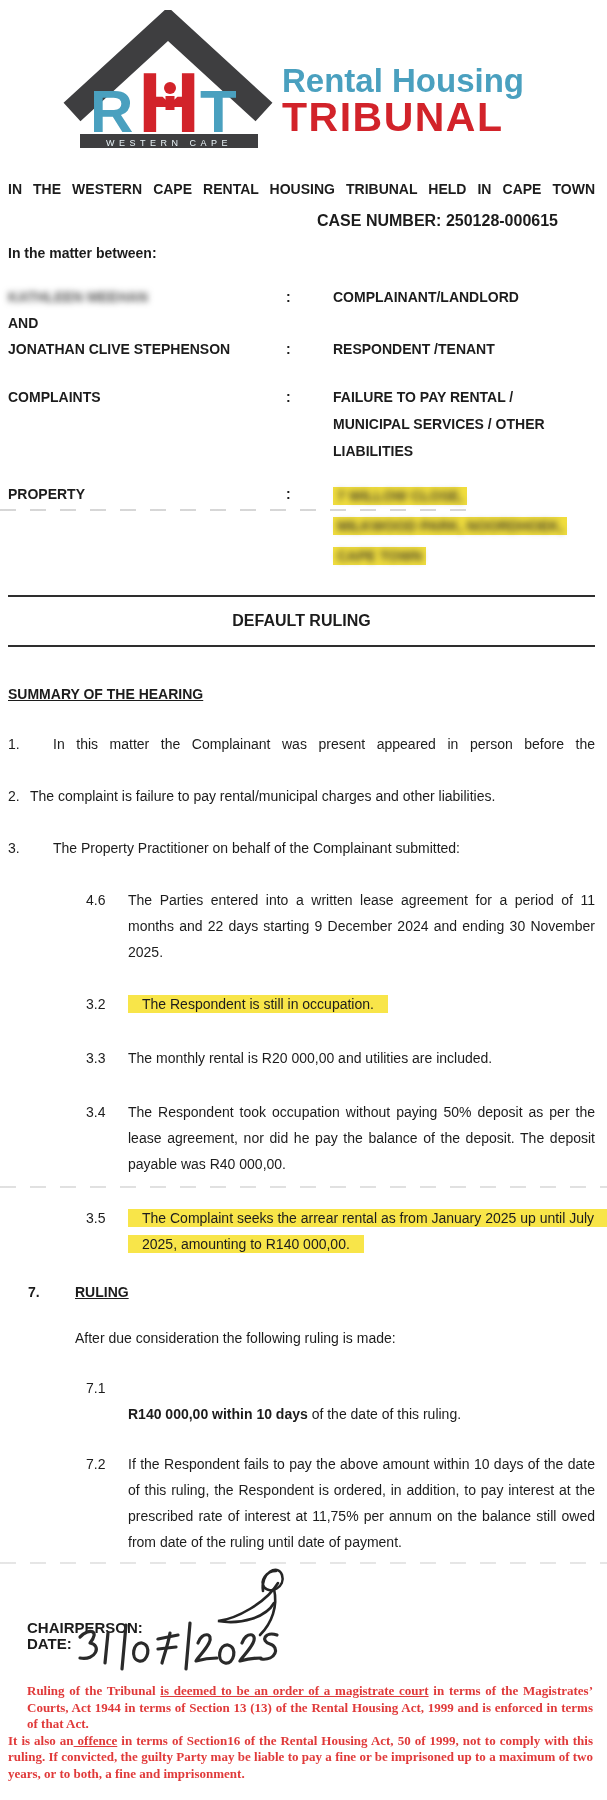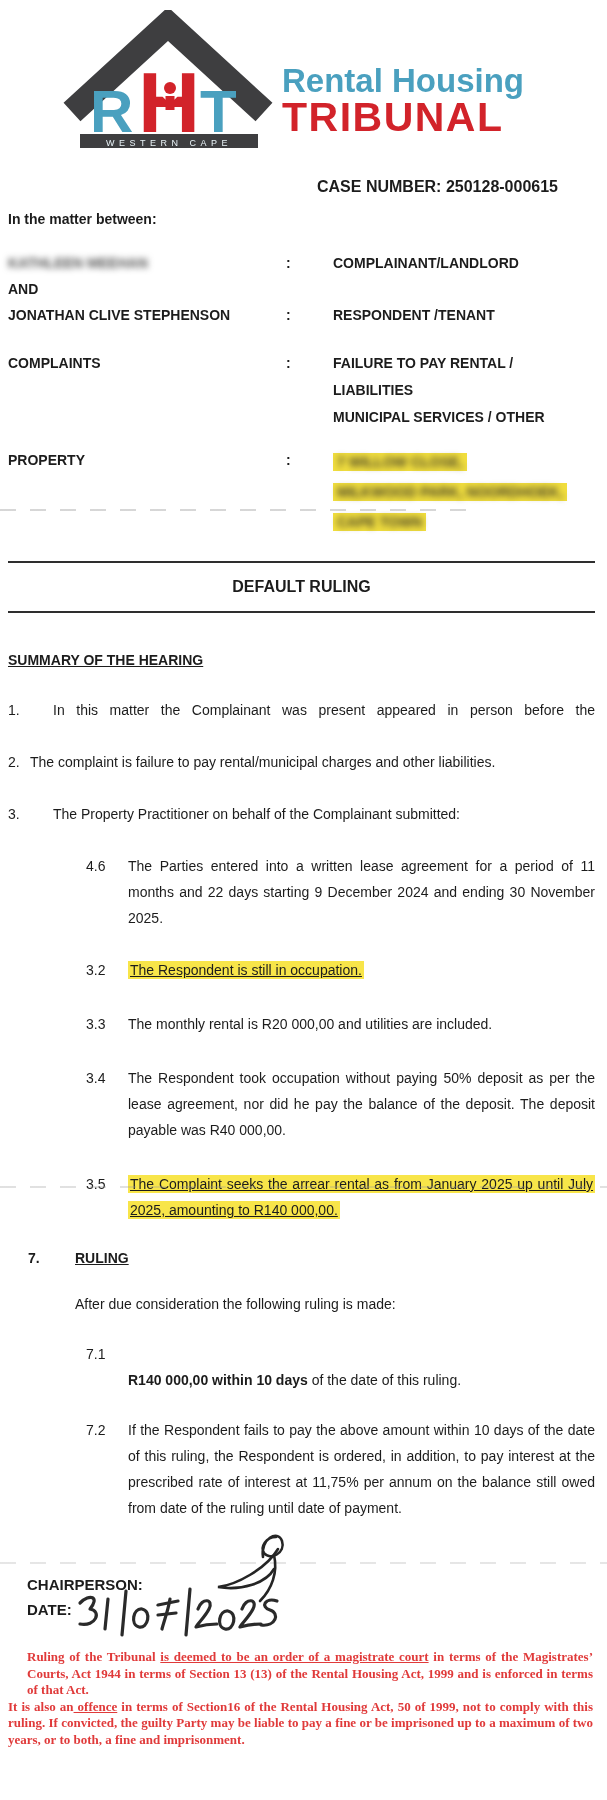--- a/index.html
+++ b/index.html
@@ -42,34 +42,34 @@
   
   .sec-heading { margin-top:34px; font-size:14px; font-weight:bold; text-decoration:underline; line-height:26px; }
   .item { display:flex; font-size:14px; line-height:26px; }
   .item .num { flex:0 0 45px; }
   .item.narrow .num { flex:0 0 22px; }
   .item .txt { flex:1; }
   .mt24 { margin-top:24px; } .mt26 { margin-top:26px; } .mt28 { margin-top:28px; }
   .sub { display:flex; font-size:14px; line-height:26px; margin-left:78px; }
   .sub .num { flex:0 0 42px; }
   .sub .txt { flex:1; text-align:justify; }
-  .hl { background:#f8e549; padding:1px 2px; box-decoration-break:clone;text-decoration:underline; -webkit-box-decoration-break:clone; }
+  .hl { background:#f8e549; padding:1px 14px; box-decoration-break:clone; -webkit-box-decoration-break:clone; }
 
   
   .ruling-heading { display:flex; margin-top:22px; margin-left:20px; font-size:14px; font-weight:bold; line-height:26px; }
   .ruling-heading .num { flex:0 0 47px; }
   .ruling-heading .txt { text-decoration:underline; }
   .intro { margin-top:20px; margin-left:67px; font-size:14px; line-height:26px; }
   .ritem { display:flex; font-size:14px; line-height:26px; margin-left:78px; }
   .ritem .num { flex:0 0 42px; }
   .ritem .txt { flex:1; text-align:justify; }
 
   
   .signoff { position:relative; height:122px; margin-top:6px; }
-  .chair-label { position:absolute; left:19px; top:49px; font-size:15px; font-weight:bold; }
+  .chair-label { position:absolute; left:19px; top:58px; font-size:15px; font-weight:bold; }
   .date-label { position:absolute; left:19px; top:74px; font-size:15px; font-weight:bold; }
   .sig-svg { position:absolute; left:200px; top:0; }
   .date-svg { position:absolute; left:62px; top:60px; }
 
   
   .footer { font-size:13px; font-weight:bold; color:#e03a3a; line-height:16.5px; padding-right:2px; }
   .footer p { margin:0; text-align:justify;font-family:Liberation Serif, serif; }
   .footer .p1 { margin-left:19px; }
   .footer .u { text-decoration:underline; }
 
@@ -99,20 +99,21 @@
       <circle cx="110" cy="78" r="6" fill="#d2232a"></circle>
       <rect x="105.5" y="86" width="9" height="14" fill="#d2232a"></rect>
       <rect x="20" y="124" width="178" height="15" fill="#3e3e40"></rect>
       <text x="109" y="135.5" font-size="9" letter-spacing="4.5" fill="#e9f3f7" text-anchor="middle">WESTERN CAPE</text>
       <text x="222" y="82" font-size="33" font-weight="bold" fill="#4aa0bf">Rental Housing</text>
       <text x="222" y="121" font-size="41" font-weight="bold" letter-spacing="1.5" fill="#d2232a">TRIBUNAL</text>
     </svg>
   </div>
 
   <div class="hdr">
+    <div class="jlast">IN THE WESTERN CAPE RENTAL HOUSING TRIBUNAL HELD IN CAPE TOWN</div>
   </div>
   <div class="case-line">CASE NUMBER: 250128-000615</div>
   <div class="matter-line">In the matter between:</div>
 
   <div class="parties">
     <div class="prow">
       <div class="blur-name">KATHLEEN MEEHAN</div>
       <div class="colon">:</div>
       <div>COMPLAINANT/LANDLORD</div>
     </div>
@@ -124,22 +125,22 @@
     <div class="prow">
       <div>JONATHAN CLIVE STEPHENSON</div>
       <div class="colon">:</div>
       <div>RESPONDENT /TENANT</div>
     </div>
     <div class="prow complaints-row">
       <div>COMPLAINTS</div>
       <div class="colon">:</div>
       <div class="stack27">
         <div>FAILURE TO PAY RENTAL /</div>
+        <div>MUNICIPAL SERVICES / OTHER</div>
         <div>LIABILITIES</div>
-        <div>MUNICIPAL SERVICES / OTHER</div>
       </div>
     </div>
     <div class="prow property-row">
       <div>PROPERTY</div>
       <div class="colon">:</div>
       <div>
         <div class="prop-line"><span class="hl-blur"><span>7 WILLOW CLOSE,</span></span></div>
         <div class="prop-line"><span class="hl-blur"><span>MILKWOOD PARK, NOORDHOEK,</span></span></div>
         <div class="prop-line"><span class="hl-blur"><span>CAPE TOWN</span></span></div>
       </div>

